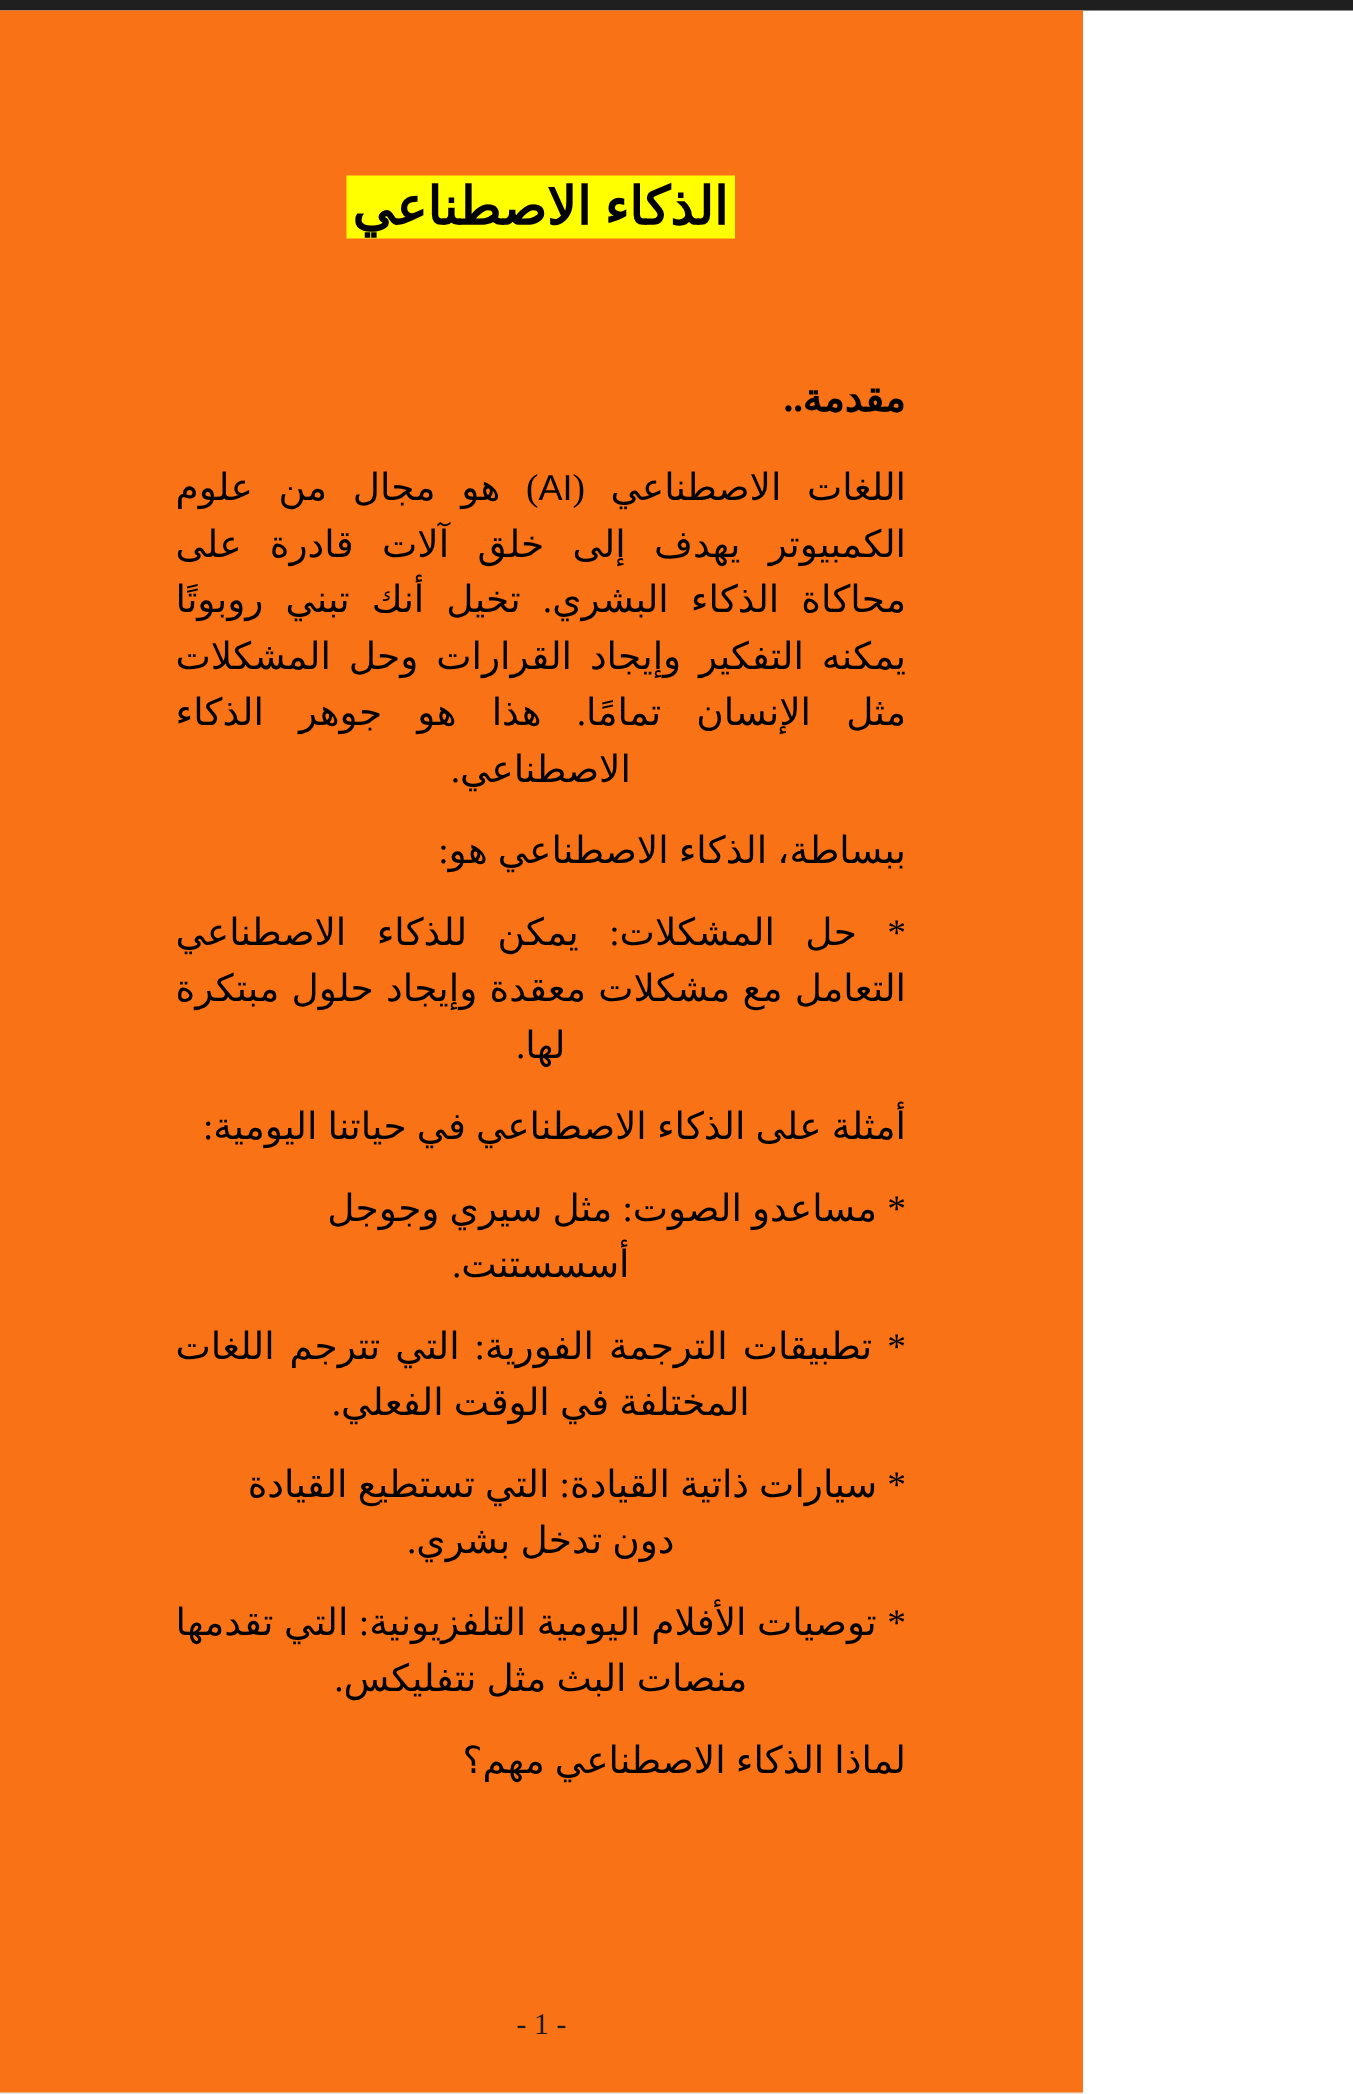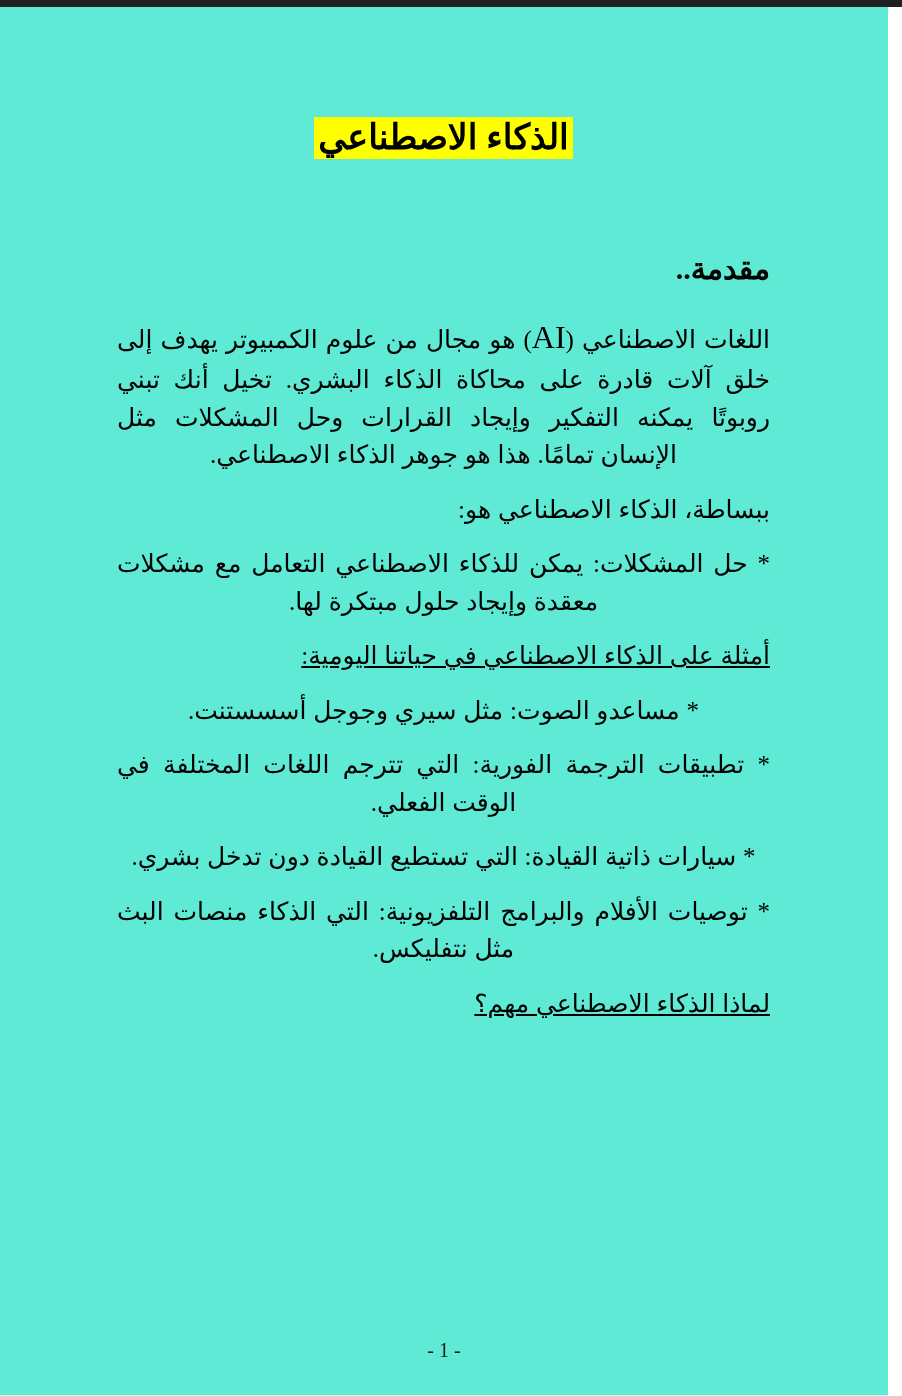--- a/index.html
+++ b/index.html
@@ -24,23 +24,23 @@
     left: 0;
     width: 902px;
     height: 7px;
     background: #1f1f1f;
   }
 
   .page {
     position: absolute;
     top: 7px;
     left: 0;
-    width: 888px;
+    width: 722px;
     height: 1389px;
-    background: #5eead4;
+    background: #f97316;
     box-sizing: border-box;
   }
 
   .page-body {
     position: absolute;
     top: 0;
     right: 0;
     left: 0;
     padding: 0 118px 0 117px;
     box-sizing: border-box;
@@ -60,21 +60,21 @@
     line-height: 1.30;
     padding: 1px 4px 2px 4px;
     letter-spacing: 0;
   }
 
   
   .section-heading {
     margin-top: 86px;
     margin-bottom: 0;
     text-align: right;
-    font-size: 30px;
+    font-size: 26px;
     font-weight: 700;
     line-height: 1.45;
   }
 
   
   .para {
     margin: 0;
     text-align: justify;
     text-align-last: center;
     font-size: 25px;
@@ -94,25 +94,24 @@
   .para.bullet {
     text-align: justify;
     text-align-last: center;
   }
   .para.single {
     text-align: right;
     text-align-last: center;
   }
   .para.right {
     text-align-last: right;
-    text-decoration: underline;
   }
   .latin {
-    font-family: Liberation Serif, serif;
-    font-size: 32px;
+    font-family: Liberation Sans, sans-serif;
+    font-size: 24px;
   }
 
   
   .page-footer {
     position: absolute;
     left: 0;
     right: 0;
     top: 1333px;
     text-align: center;
     font-size: 20px;
@@ -155,21 +154,21 @@
     <p class="para bullet">* حل المشكلات: يمكن للذكاء الاصطناعي التعامل مع مشكلات معقدة وإيجاد حلول مبتكرة لها.</p>
 
     <p class="para right">أمثلة على الذكاء الاصطناعي في حياتنا اليومية:</p>
 
     <p class="para single">* مساعدو الصوت: مثل سيري وجوجل أسسستنت.</p>
 
     <p class="para bullet">* تطبيقات الترجمة الفورية: التي تترجم اللغات المختلفة في الوقت الفعلي.</p>
 
     <p class="para single">* سيارات ذاتية القيادة: التي تستطيع القيادة دون تدخل بشري.</p>
 
-    <p class="para bullet">* توصيات الأفلام والبرامج التلفزيونية: التي الذكاء منصات البث مثل نتفليكس.</p>
+    <p class="para bullet">* توصيات الأفلام اليومية التلفزيونية: التي تقدمها منصات البث مثل نتفليكس.</p>
 
     <p class="para right">لماذا الذكاء الاصطناعي مهم؟</p>
 
   </div>
 
   <div class="page-footer">- 1 -</div>
 
   <div class="sheet-edge"></div>
 </div>
 

